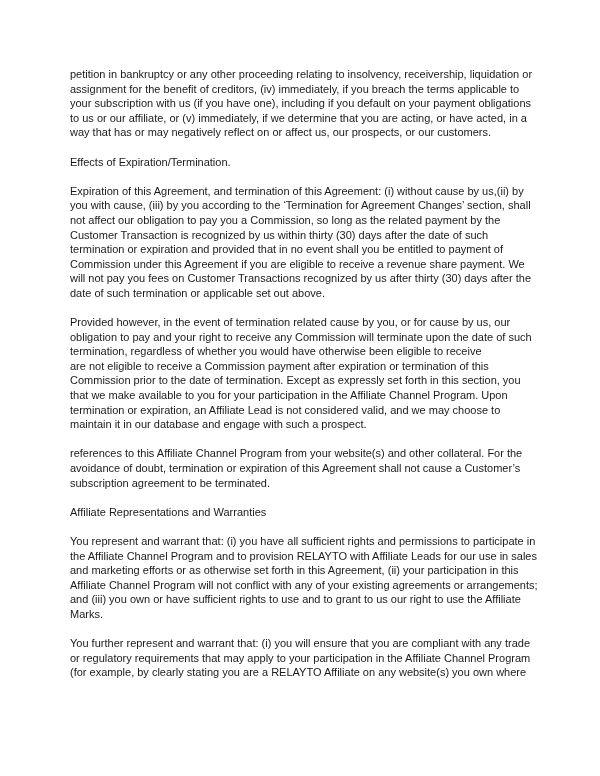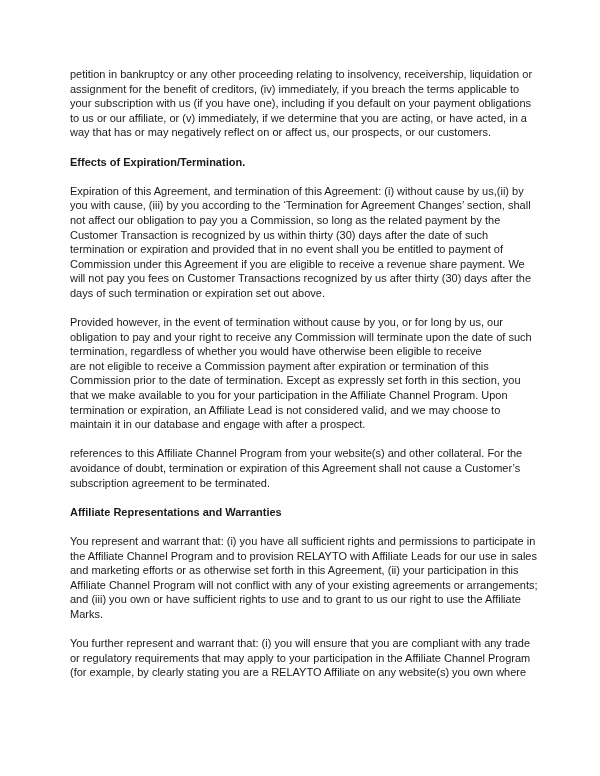--- a/index.html
+++ b/index.html
@@ -3,21 +3,21 @@
 <meta charset="utf-8">
 <style>
   html, body { margin: 0; padding: 0; background: #ffffff; }
   body { width: 600px; height: 776px; overflow: hidden; position: relative; }
   .page {
     position: absolute; left: 70px; top: 67px; width: 470px;
     font-family: "Liberation Sans", sans-serif;
     font-size: 11px; line-height: 14.6px; color: #1a1a1a;
   }
   .para { margin: 0 0 14.6px 0; white-space: normal; }
-  .heading { margin: 0 0 14.6px 0; font-weight: bold; }
+  .heading { margin: 0 0 14.6px 0; font-weight: normal; }
   .line { display: block; white-space: nowrap; }
 </style>
 </head>
 <body>
 
 <div class="page">
   <p class="para">
     <span class="line">petition in bankruptcy or any other proceeding relating to insolvency, receivership, liquidation or</span>
     <span class="line">assignment for the benefit of creditors, (iv) immediately, if you breach the terms applicable to</span>
     <span class="line">your subscription with us (if you have one), including if you default on your payment obligations</span>
@@ -28,32 +28,32 @@
   <p class="heading">Effects of Expiration/Termination.</p>
 
   <p class="para">
     <span class="line">Expiration of this Agreement, and termination of this Agreement: (i) without cause by us,(ii) by</span>
     <span class="line">you with cause, (iii) by you according to the ‘Termination for Agreement Changes’ section, shall</span>
     <span class="line">not affect our obligation to pay you a Commission, so long as the related payment by the</span>
     <span class="line">Customer Transaction is recognized by us within thirty (30) days after the date of such</span>
     <span class="line">termination or expiration and provided that in no event shall you be entitled to payment of</span>
     <span class="line">Commission under this Agreement if you are eligible to receive a revenue share payment. We</span>
     <span class="line">will not pay you fees on Customer Transactions recognized by us after thirty (30) days after the</span>
-    <span class="line">days of such termination or expiration set out above.</span>
+    <span class="line">date of such termination or applicable set out above.</span>
   </p>
 
   <p class="para">
-    <span class="line">Provided however, in the event of termination without cause by you, or for long by us, our</span>
+    <span class="line">Provided however, in the event of termination related cause by you, or for cause by us, our</span>
     <span class="line">obligation to pay and your right to receive any Commission will terminate upon the date of such</span>
     <span class="line">termination, regardless of whether you would have otherwise been eligible to receive</span>
     <span class="line">are not eligible to receive a Commission payment after expiration or termination of this</span>
     <span class="line">Commission prior to the date of termination. Except as expressly set forth in this section, you</span>
     <span class="line">that we make available to you for your participation in the Affiliate Channel Program. Upon</span>
     <span class="line">termination or expiration, an Affiliate Lead is not considered valid, and we may choose to</span>
-    <span class="line">maintain it in our database and engage with after a prospect.</span>
+    <span class="line">maintain it in our database and engage with such a prospect.</span>
   </p>
 
   <p class="para">
     <span class="line">references to this Affiliate Channel Program from your website(s) and other collateral. For the</span>
     <span class="line">avoidance of doubt, termination or expiration of this Agreement shall not cause a Customer’s</span>
     <span class="line">subscription agreement to be terminated.</span>
   </p>
 
   <p class="heading">Affiliate Representations and Warranties</p>
 

